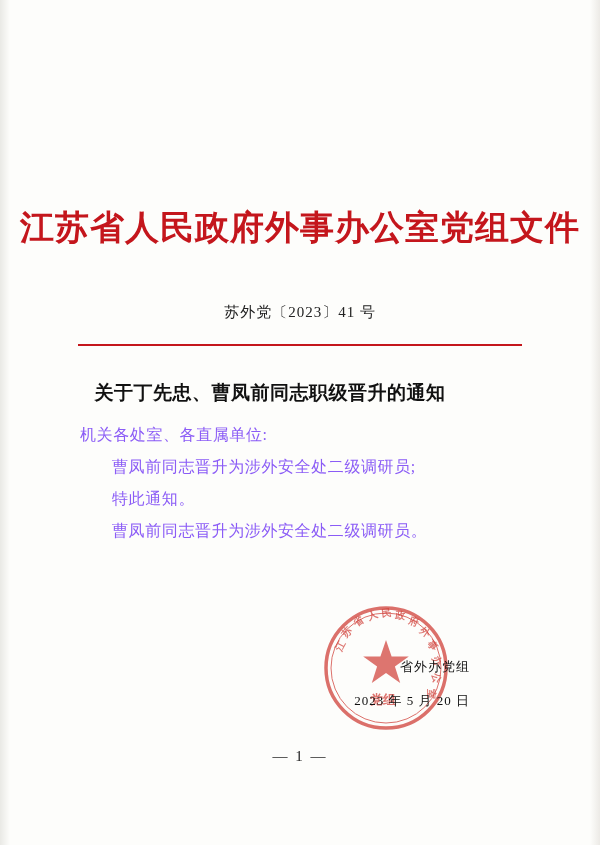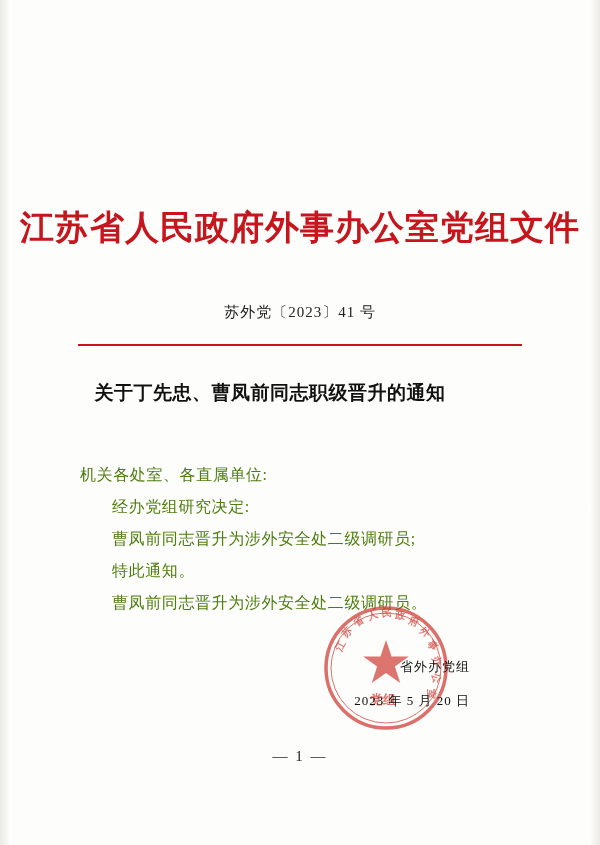--- a/index.html
+++ b/index.html
@@ -79,24 +79,24 @@
     width: 540px;
     text-align: center;
     color: #111;
     font-weight: bold;
     font-size: 19px;
     letter-spacing: 0.5px;
   }
 
   .body-block {
     position: absolute;
-    top: 460px;
+    top: 420px;
     left: 80px;
     width: 450px;
-    color: #4d7c0f;
+    color: #8b5cf6;
     font-size: 16px;
     line-height: 30px;
     letter-spacing: 0.6px;
   }
   .body-block p {
     margin: 0 0 2px 0;
   }
   .indent {
     text-indent: 32px;
   }
@@ -145,21 +145,20 @@
   <div class="doc-title">江苏省人民政府外事办公室党组文件</div>
 
   <div class="doc-number">苏外党〔2023〕41 号</div>
 
   <div class="red-rule"></div>
 
   <div class="subject">关于丁先忠、曹凤前同志职级晋升的通知</div>
 
   <div class="body-block">
     <p>机关各处室、各直属单位:</p>
-    <p class="indent">经办党组研究决定:</p>
     <p class="indent">曹凤前同志晋升为涉外安全处二级调研员;</p>
     <p class="indent">特此通知。</p>
     <p class="indent">曹凤前同志晋升为涉外安全处二级调研员。</p>
   </div>
 
   <div class="seal">
     <svg width="136" height="136" viewBox="0 0 136 136" aria-hidden="true">
       <g opacity="0.72" stroke="#cf3a33" fill="none">
         <circle cx="68" cy="68" r="60" stroke-width="3.5"></circle>
         <circle cx="68" cy="68" r="55" stroke-width="1"></circle>

